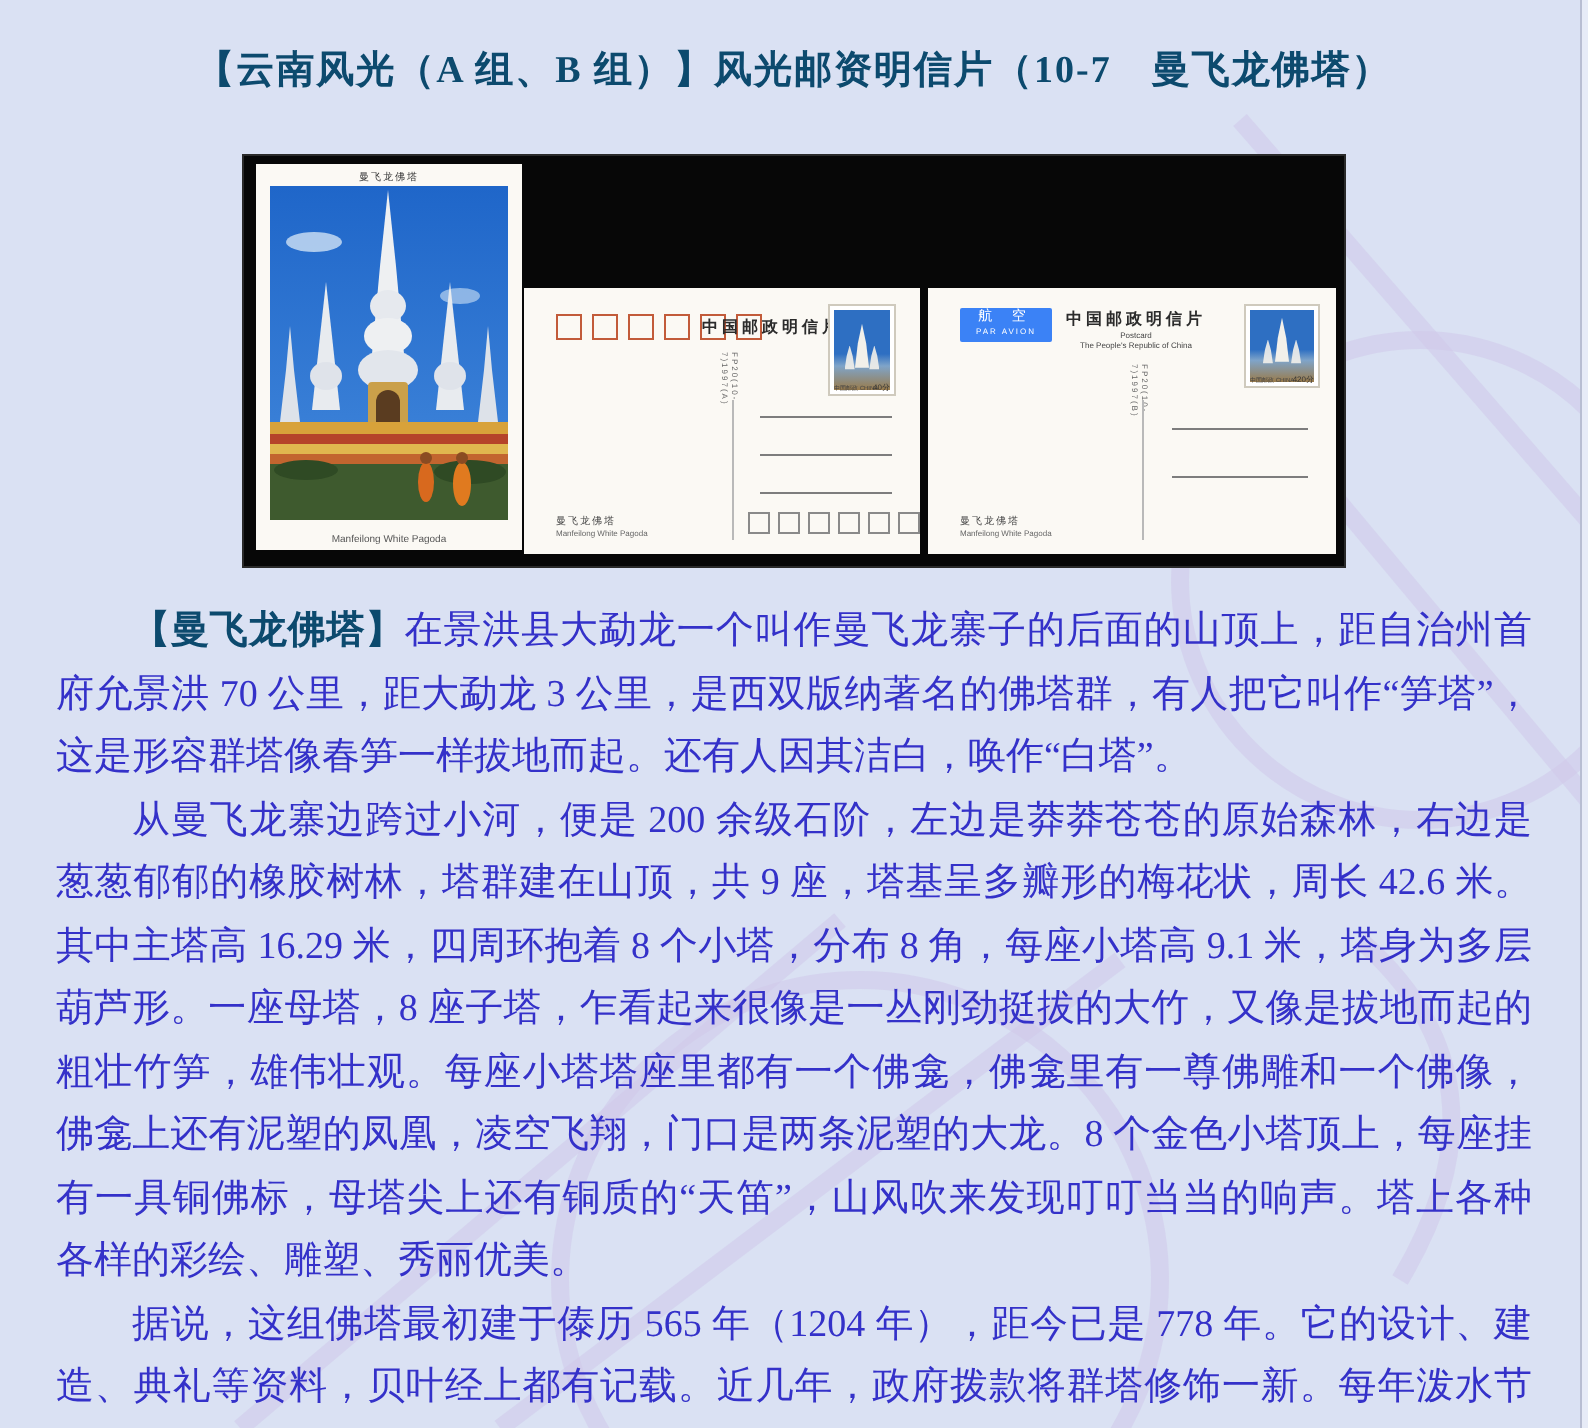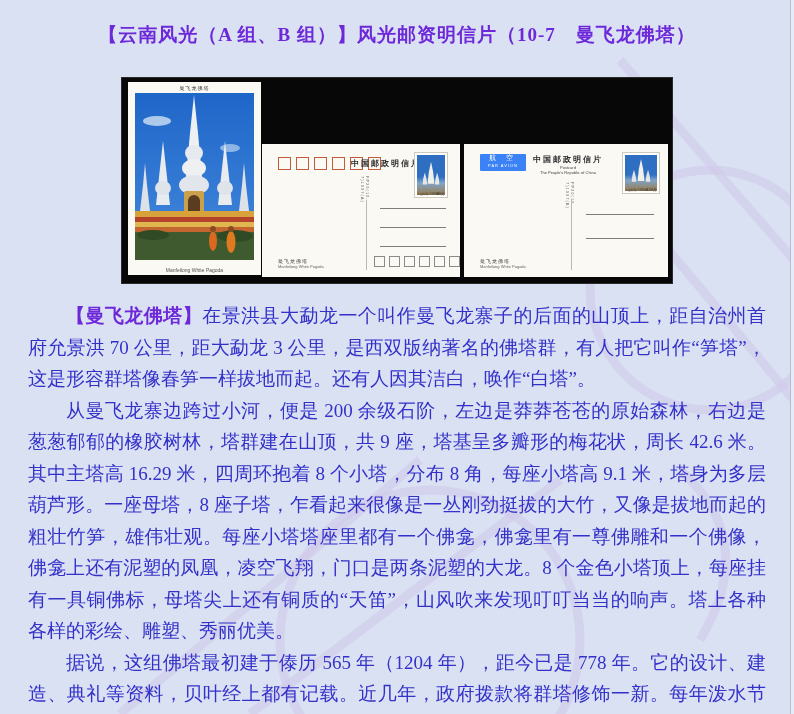--- a/index.html
+++ b/index.html
@@ -12,21 +12,21 @@
     font-family:"Liberation Serif","DejaVu Serif",serif;
   }
   
   .watermark { position:absolute; inset:0; z-index:0; pointer-events:none; }
   
   .right-edge { position:absolute; top:0; right:3px; width:1px; height:714px; background:#b8bdd2; z-index:3; }
   .right-strip { position:absolute; top:0; right:0; width:3px; height:714px; background:#e7ebf7; z-index:2; }
 
   .page-title {
     position:absolute; top:22px; left:0; width:794px;
-    text-align:center; font-size:19px; font-weight:bold; color:#6d28d9;
+    text-align:center; font-size:19px; font-weight:bold; color:#0c4a6e;
     letter-spacing:1px; z-index:1;
   }
 
   
   .image-box {
     position:absolute; left:122px; top:78px; width:550px; height:205px;
     background:#070707; z-index:1;
     box-shadow:0 0 0 1px #2a2a2a;
   }
   .card { position:absolute; background:#fbf9f4; }
@@ -86,21 +86,21 @@
   .air-label .cn { font-size:7px; letter-spacing:4px; line-height:9px; }
   .air-label .fr { font-size:4px; line-height:5px; font-family:"Liberation Sans",sans-serif; letter-spacing:1px; }
 
   
   .article {
     position:absolute; left:28px; top:300px; width:738px; z-index:1;
     font-size:19px; line-height:31.5px; color:#3431c9;
     text-align:justify;
   }
   .article p { text-indent:2em; }
-  .article .lead { color:#6d28d9; font-weight:bold; }
+  .article .lead { color:#0c4a6e; font-weight:bold; }
 </style>
 </head>
 <body>
 
 <svg class="watermark" viewBox="0 0 794 714">
   <g fill="none" stroke="#cfc9e9" stroke-opacity="0.55" stroke-width="9">
     <circle cx="710" cy="290" r="120"></circle>
     <circle cx="430" cy="640" r="150"></circle>
     <path d="M560 120 L 794 400"></path>
     <path d="M620 60 L 794 260"></path>

